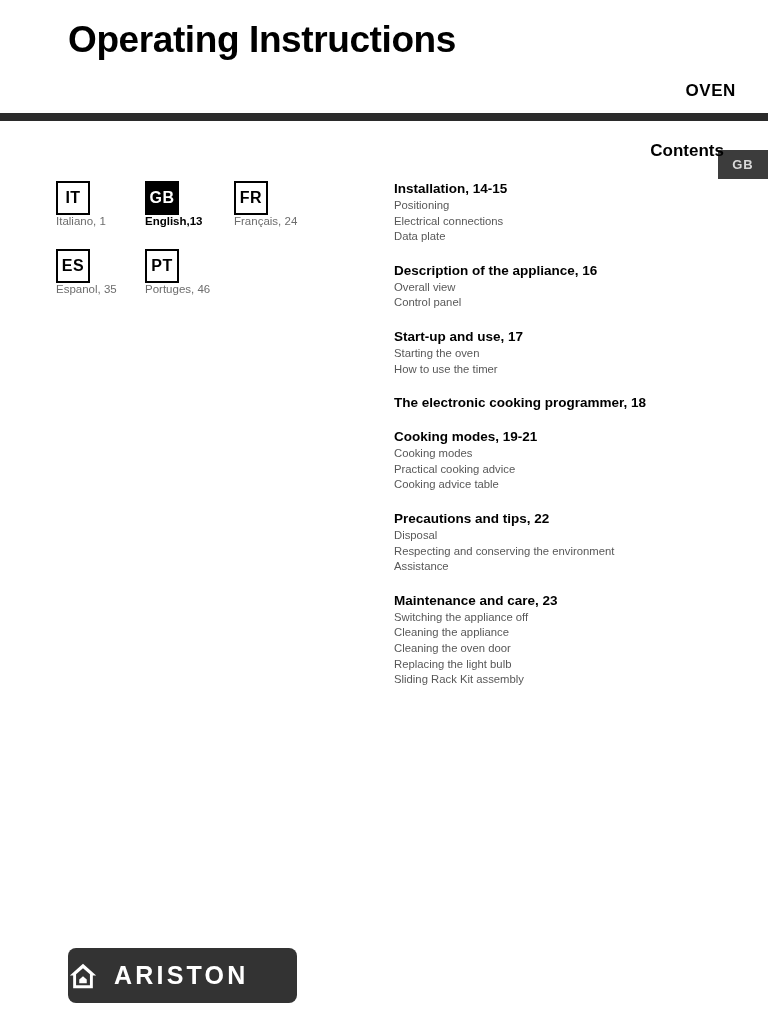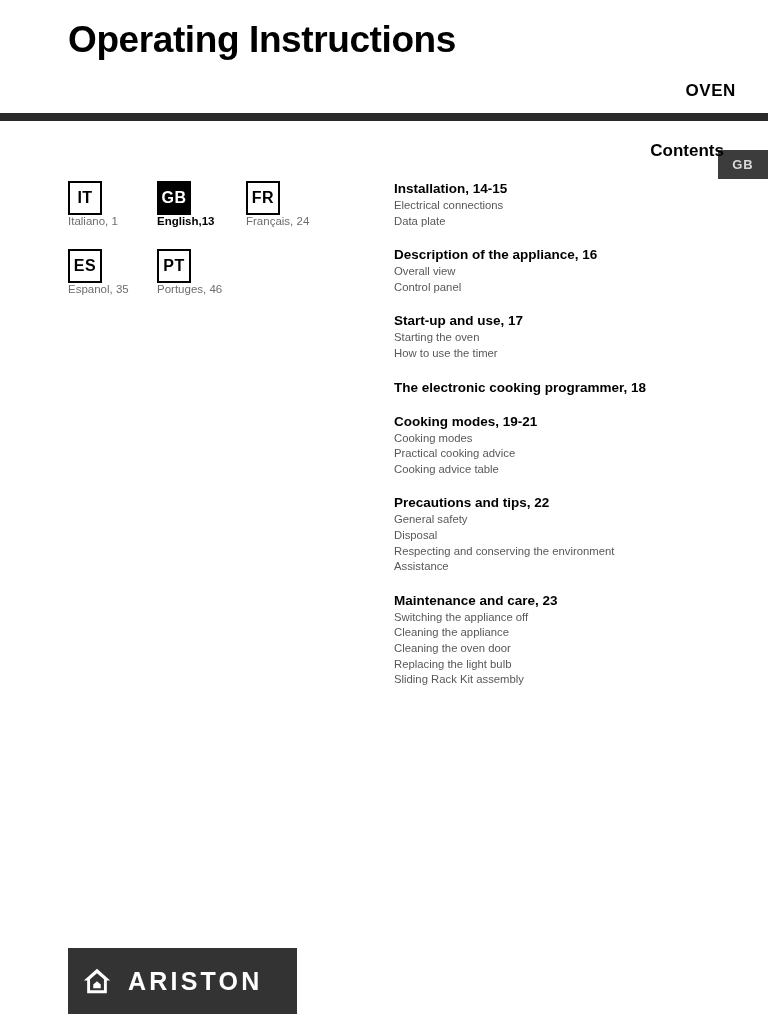--- a/index.html
+++ b/index.html
@@ -67,21 +67,21 @@
     font-weight: bold;
     letter-spacing: 1px;
     display: flex;
     align-items: center;
     justify-content: center;
   }
 
   
   .lang-grid {
     position: absolute;
-    left: 68px;
+    left: 56px;
     top: 181px;
     width: 280px;
   }
   .lang-row {
     display: flex;
     margin-bottom: 22px;
   }
   .lang-cell {
     width: 89px;
     flex: 0 0 89px;
@@ -160,26 +160,26 @@
     line-height: 15.6px;
     white-space: nowrap;
   }
 
   
   .logo {
     position: absolute;
     left: 68px;
     top: 948px;
     width: 229px;
-    height: 66px;
+    height: 55px;
     background: #333333;
     display: flex;
     align-items: center;
-    padding-left: 14px;
     box-sizing: border-box;
+    border-radius: 8px;
   }
   .logo-mark {
     width: 30px;
     height: 30px;
     flex: 0 0 30px;
     margin-right: 16px;
   }
   .logo-text {
     color: #ffffff;
     font-size: 25px;
@@ -228,20 +228,21 @@
       <div class="lang-cell"></div>
     </div>
   </div>
 
 
   <div class="contents">
     <div class="contents-title">Contents</div>
 
     <div class="toc-section">
       <div class="toc-heading">Installation, 14-15</div>
+      <div class="toc-sub">Positioning</div>
       <div class="toc-sub">Electrical connections</div>
       <div class="toc-sub">Data plate</div>
     </div>
 
     <div class="toc-section">
       <div class="toc-heading">Description of the appliance, 16</div>
       <div class="toc-sub">Overall view</div>
       <div class="toc-sub">Control panel</div>
     </div>
 
@@ -257,21 +258,20 @@
 
     <div class="toc-section">
       <div class="toc-heading">Cooking modes, 19-21</div>
       <div class="toc-sub">Cooking modes</div>
       <div class="toc-sub">Practical cooking advice</div>
       <div class="toc-sub">Cooking advice table</div>
     </div>
 
     <div class="toc-section">
       <div class="toc-heading">Precautions and tips, 22</div>
-      <div class="toc-sub">General safety</div>
       <div class="toc-sub">Disposal</div>
       <div class="toc-sub">Respecting and conserving the environment</div>
       <div class="toc-sub">Assistance</div>
     </div>
 
     <div class="toc-section">
       <div class="toc-heading">Maintenance and care, 23</div>
       <div class="toc-sub">Switching the appliance off</div>
       <div class="toc-sub">Cleaning the appliance</div>
       <div class="toc-sub">Cleaning the oven door</div>

